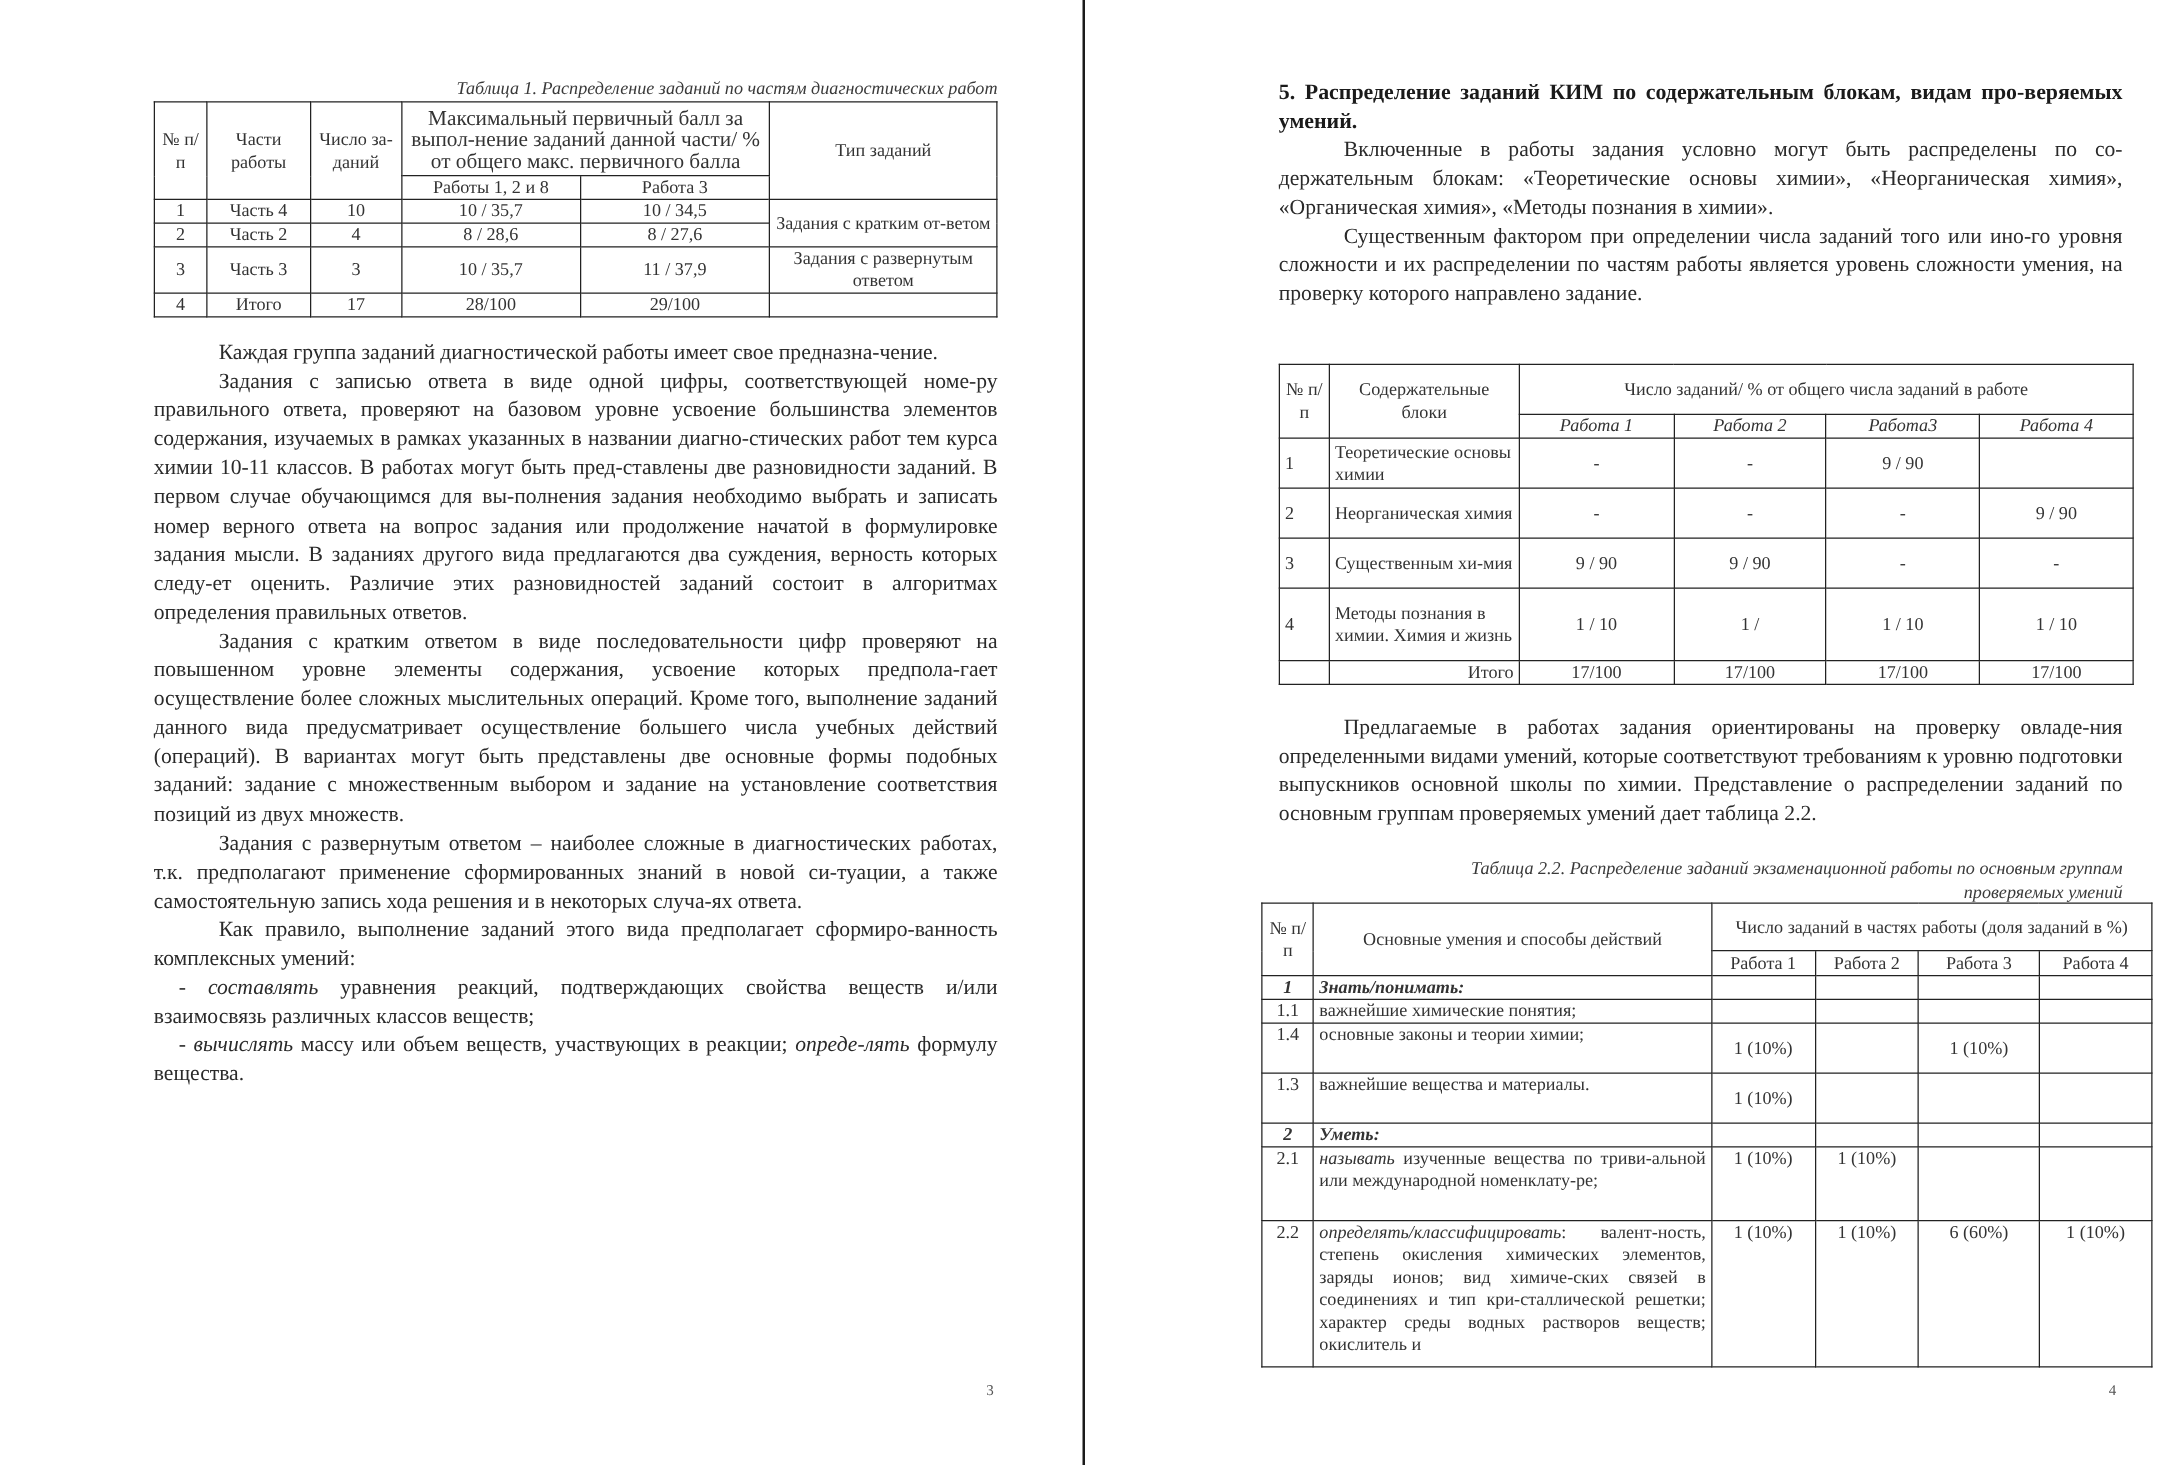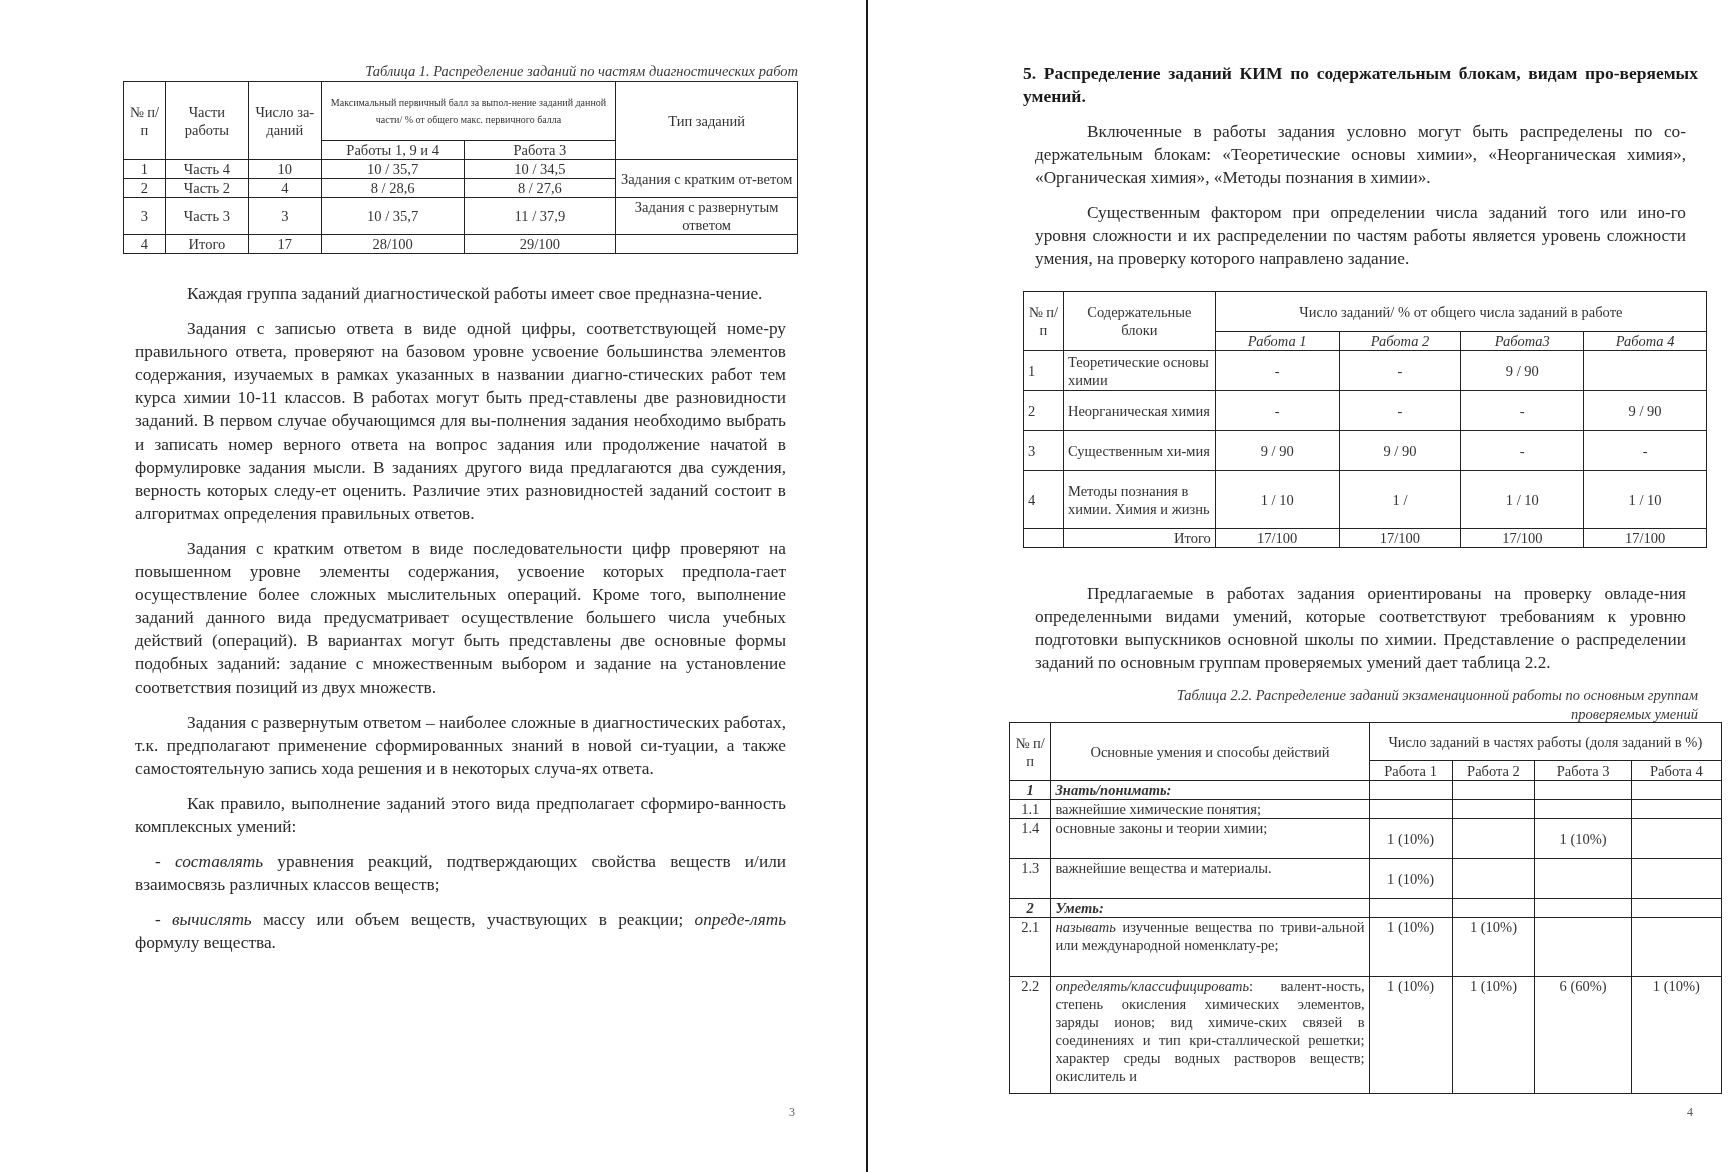--- a/index.html
+++ b/index.html
@@ -11,21 +11,21 @@
   .divider { position:absolute; left:866px; top:0; width:2px; height:1172px; background:#1a1a1a; }
 
   .caption { position:absolute; font-style:italic; font-size:14.5px; color:#3a3a3a; text-align:right; line-height:19px; }
   table.doc { position:absolute; border-collapse:collapse; font-size:14.5px; color:#333; }
   table.doc td, table.doc th { border:1px solid #222; padding:0 4px; text-align:center; vertical-align:middle; font-weight:normal; line-height:18px; }
   table.doc .left { text-align:left; }
   table.doc .ital { font-style:italic; }
   table.doc .bi { font-style:italic; font-weight:bold; }
 
   .text { position:absolute; font-size:17.3px; line-height:23.1px; text-align:justify; color:#2a2a2a; }
-  .text p { margin:12px; }
+  .text p { margin:0; }
   .text .ind { text-indent:52px; }
   .text .dash { text-indent:20px; }
   .text i { }
   .heading { position:absolute; font-weight:bold; font-size:17.5px; line-height:23px; text-align:justify; color:#1a1a1a; }
   .pagenum { position:absolute; font-size:12px; color:#555; }
 </style>
 </head>
 <body>
 
 <div class="page page-left">
@@ -39,25 +39,25 @@
         <col style="width:73px">
       <col style="width:143px">
         <col style="width:152px">
         <col style="width:182px">
     </colgroup>
     <tbody>
         <tr style="height:59px">
       <td rowspan="2">№ п/п</td>
       <td rowspan="2">Части работы</td>
       <td rowspan="2">Число за-даний</td>
-      <td colspan="2" style="font-size:10px;line-height:17px">Максимальный первичный балл за выпол-нение заданий данной части/ % от общего макс. первичного балла</td>
+      <td colspan="2" style="font-size:17px;line-height:17px">Максимальный первичный балл за выпол-нение заданий данной части/ % от общего макс. первичного балла</td>
       <td rowspan="2">Тип заданий</td>
     </tr>
     <tr style="height:19px">
-      <td>Работы 1, 9 и 4</td>
+      <td>Работы 1, 2 и 8</td>
       <td>Работа 3</td>
     </tr>
     <tr style="height:19px">
       <td>1</td>
       <td>Часть 4</td>
       <td>10</td>
       <td>10 / 35,7</td>
       <td>10 / 34,5</td>
       <td rowspan="2">Задания с кратким от-ветом</td>
     </tr>

